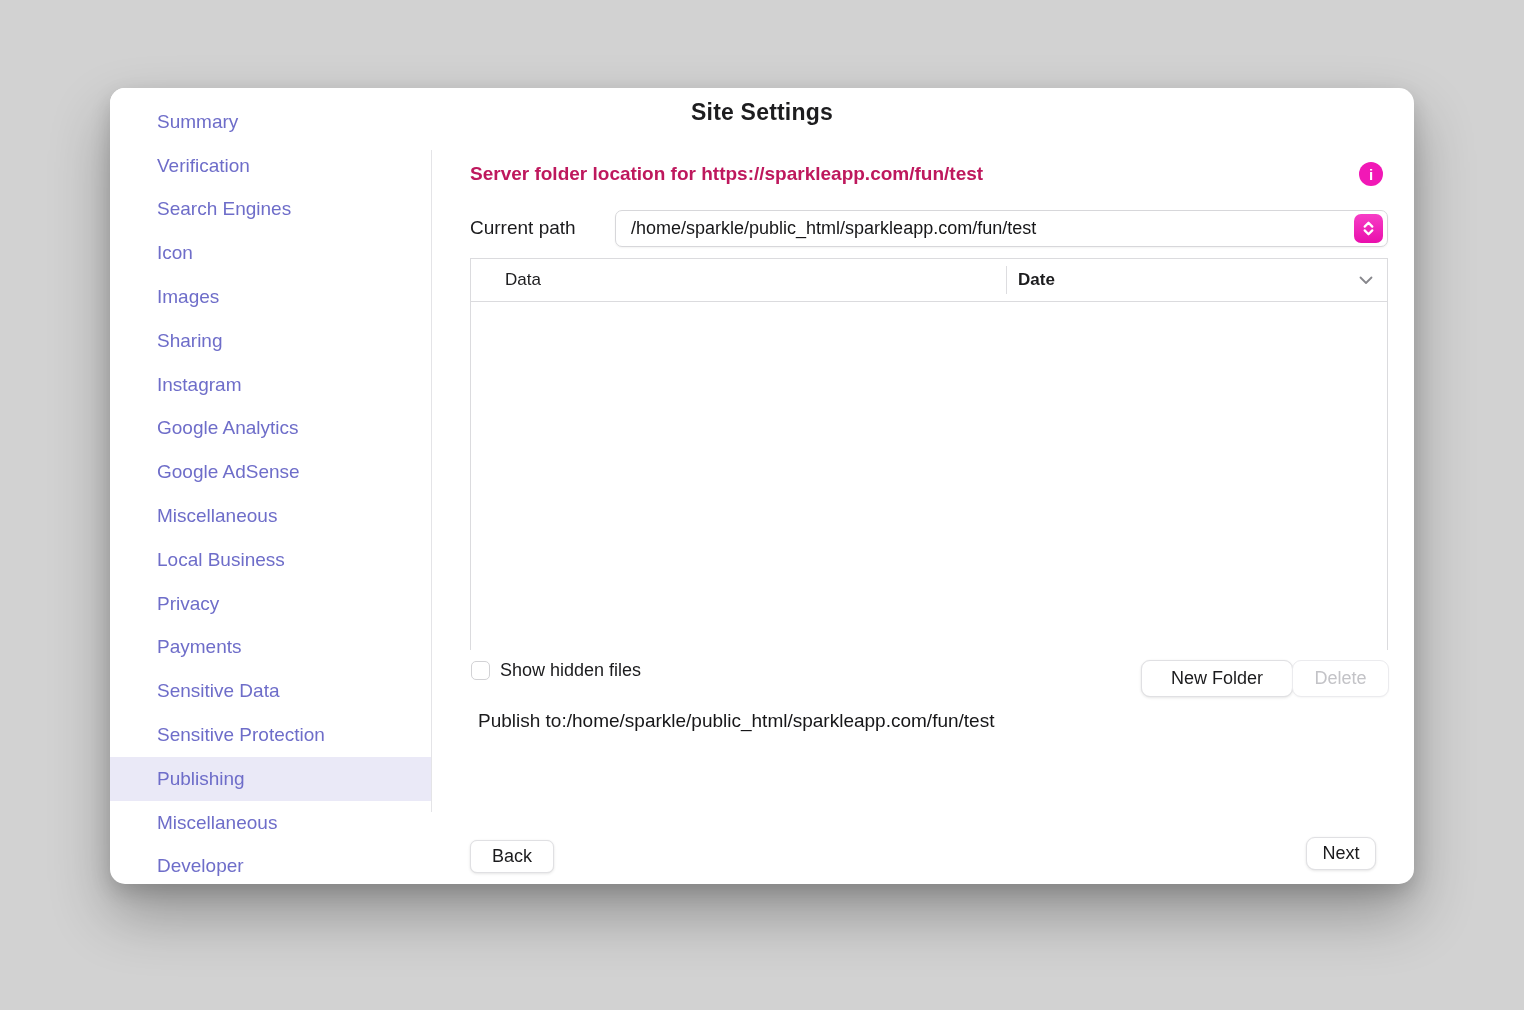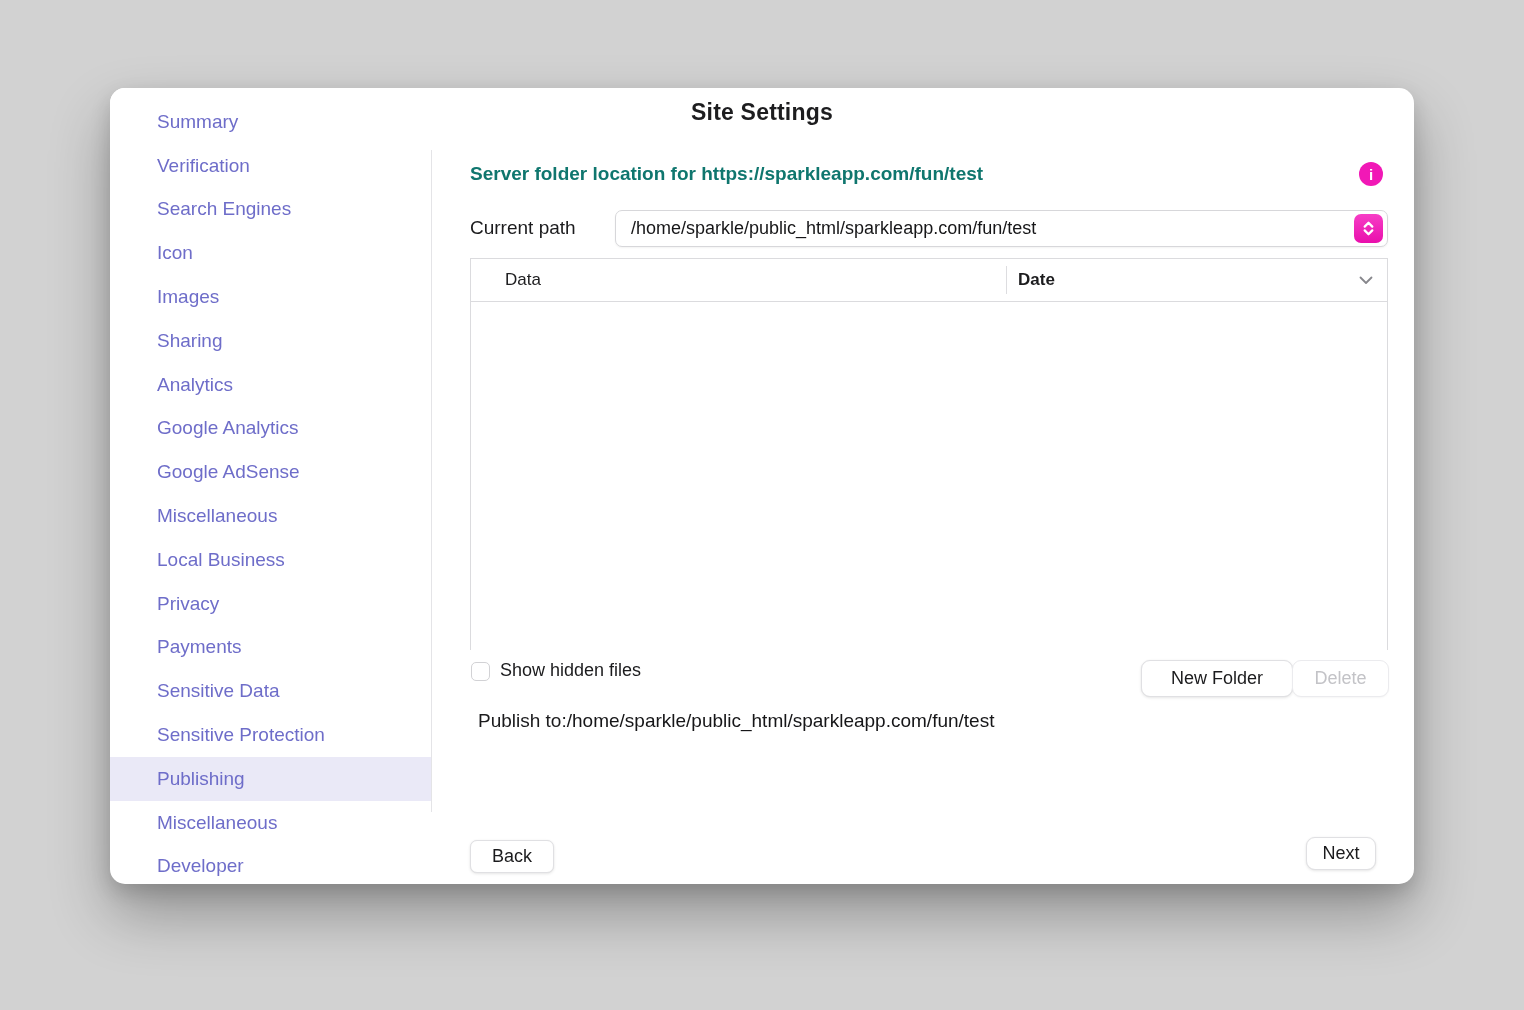--- a/index.html
+++ b/index.html
@@ -29,21 +29,21 @@
     font-size:19px; color:#6E6DC9; cursor:default; box-sizing:border-box;
   }
   .sidebar-item.selected { background:#EAE9F7; }
   .v-divider { position:absolute; left:321px; top:62px; width:1px; height:662px; background:#E4E4E7; }
 
   
   .heading-row {
     position:absolute; left:360px; top:72px; width:918px; height:28px;
     display:flex; align-items:center; justify-content:space-between;
   }
-  .heading { font-size:19px; font-weight:600; color:#0f766e; }
+  .heading { font-size:19px; font-weight:600; color:#be185d; }
   .info-icon {
     width:24px; height:24px; border-radius:50%; background:#F118B6;
     color:#fff; font-size:15px; font-weight:700; line-height:1;
     display:flex; align-items:center; justify-content:center; margin-right:5px;
   }
 
   .path-row {
     position:absolute; left:360px; top:121px; width:918px; height:38px;
     display:flex; align-items:center;
   }
@@ -69,21 +69,21 @@
   .th-file { width:535px; padding-left:34px; font-size:17px; color:#202022; box-sizing:border-box; }
   .col-sep { width:1px; height:28px; background:#DDDDE0; flex:none; }
   .th-date {
     flex:1; padding-left:11px; padding-right:14px; font-size:17px; font-weight:600; color:#1c1c1e;
     display:flex; align-items:center; justify-content:space-between;
   }
   .table-body { height:348px; background:#fff; }
 
   .hidden-row {
     position:absolute; left:361px; top:571px; height:22px;
-    display:flex; align-items:flex-end; gap:10px;
+    display:flex; align-items:center; gap:10px;
   }
   .checkbox {
     width:19px; height:19px; box-sizing:border-box;
     border:1.5px solid #D2D2D5; border-radius:5px; background:#fff;
   }
   .hidden-label { font-size:18px; color:#1b1b1d; }
 
   .btn {
     position:absolute; background:#fff; border:1px solid #E0E0E3; border-radius:9px;
     font-size:18px; color:#1b1b1d; display:flex; align-items:center; justify-content:center;
@@ -111,21 +111,21 @@
   <div class="window-title">Site Settings</div>
 
   <nav class="sidebar">
     <ul class="sidebar-list">
       <li class="sidebar-item">Summary</li>
       <li class="sidebar-item">Verification</li>
       <li class="sidebar-item">Search Engines</li>
       <li class="sidebar-item">Icon</li>
       <li class="sidebar-item">Images</li>
       <li class="sidebar-item">Sharing</li>
-      <li class="sidebar-item">Analytics</li>
+      <li class="sidebar-item">Instagram</li>
       <li class="sidebar-item">Google Analytics</li>
       <li class="sidebar-item">Google AdSense</li>
       <li class="sidebar-item">Miscellaneous</li>
       <li class="sidebar-item">Local Business</li>
       <li class="sidebar-item">Privacy</li>
       <li class="sidebar-item">Payments</li>
       <li class="sidebar-item">Sensitive Data</li>
       <li class="sidebar-item">Sensitive Protection</li>
       <li class="sidebar-item selected">Publishing</li>
       <li class="sidebar-item">Miscellaneous</li>

